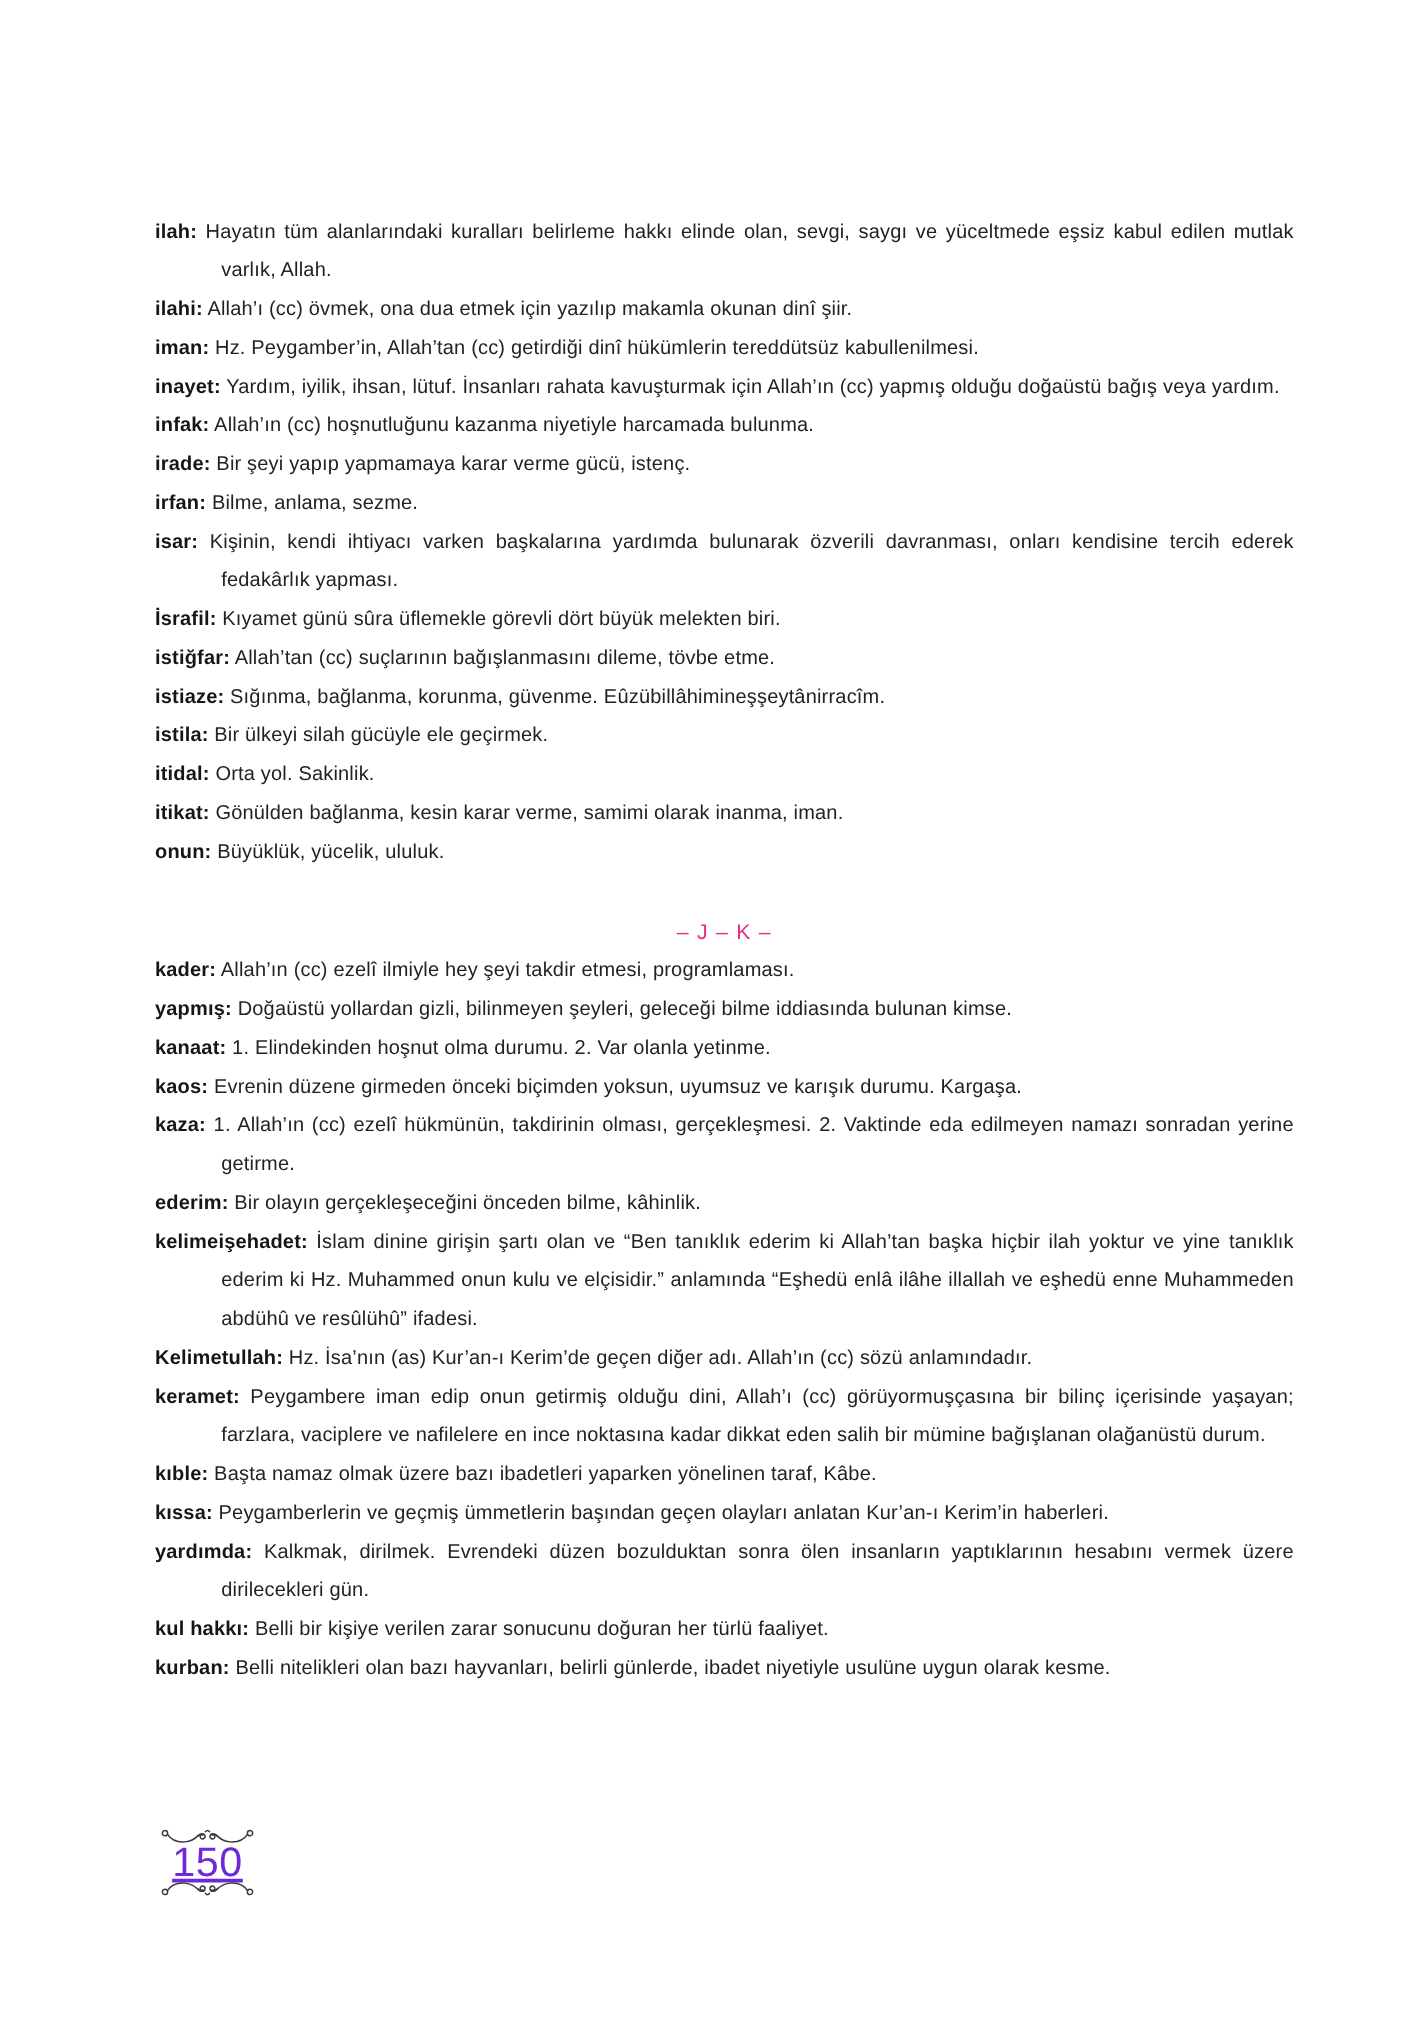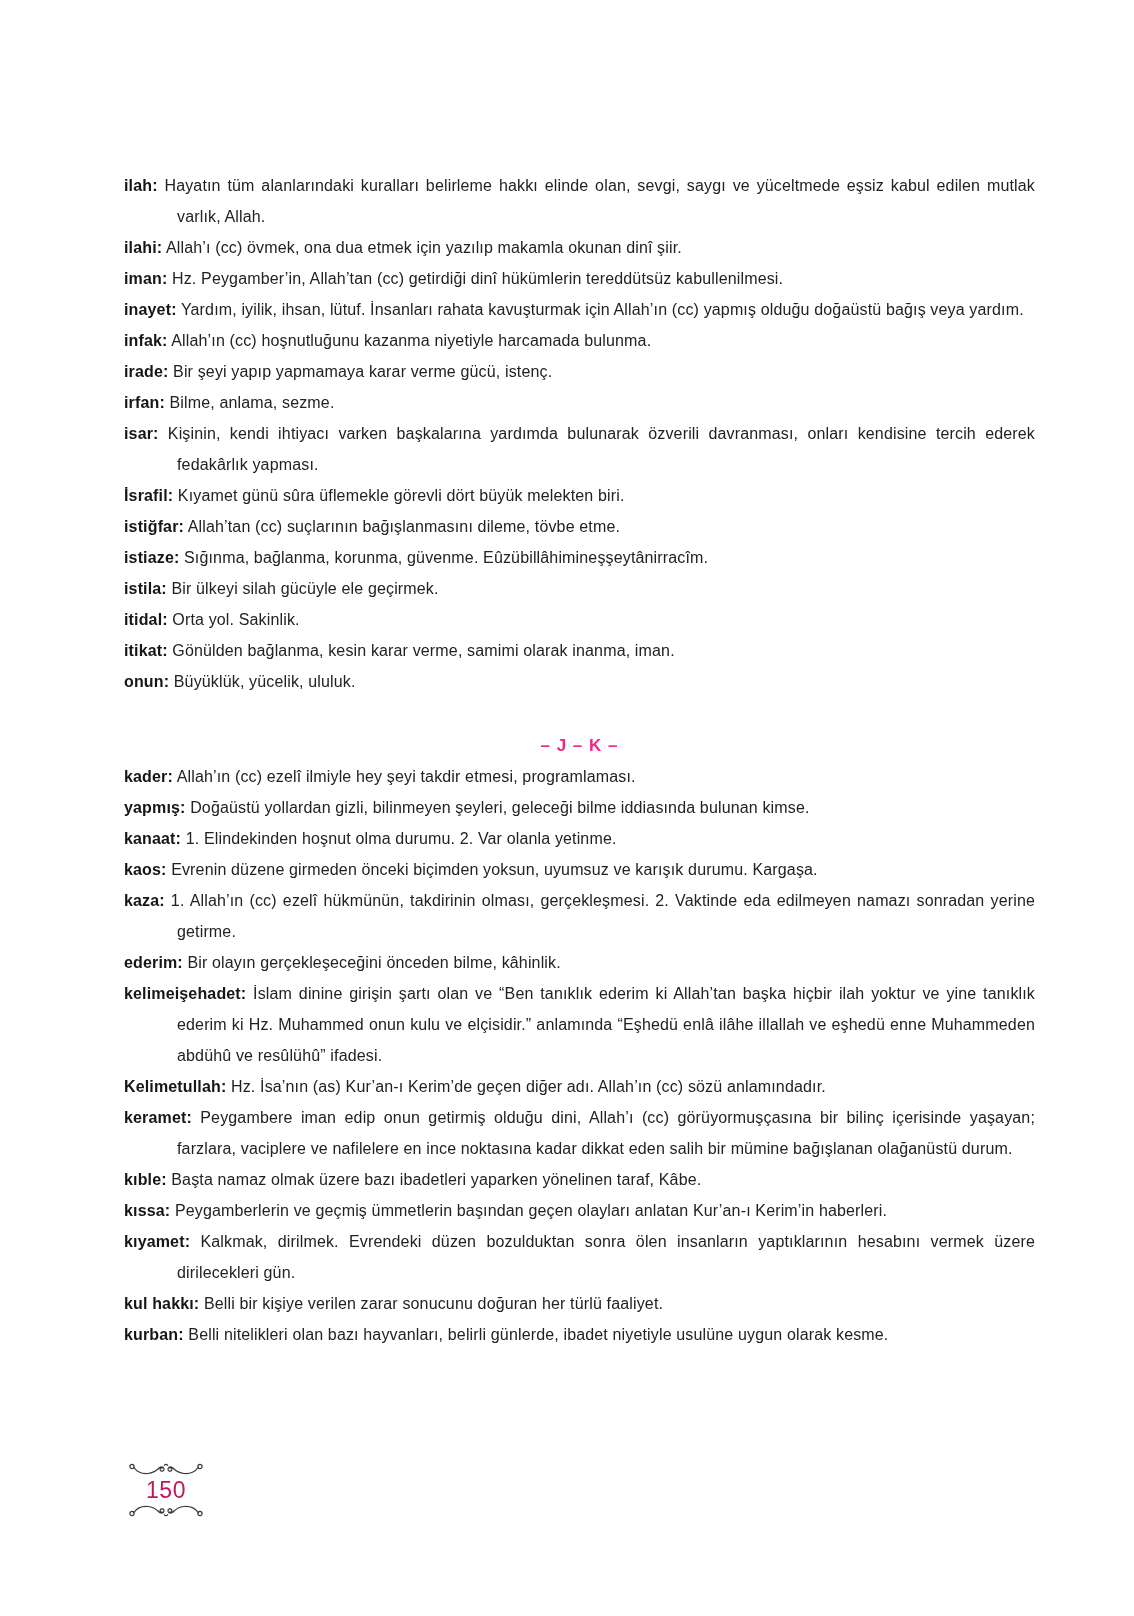--- a/index.html
+++ b/index.html
@@ -33,43 +33,44 @@
     text-align: justify;
   }
   .entry b {
     font-weight: bold;
     color: #161616;
   }
   .section-header {
     margin: 33px 0 0 0;
     font-size: 17px;
     line-height: 31px;
-    font-weight: bold;
+    font-weight: normal;
     text-align: center;
     letter-spacing: 1px;
   }
   .pagenum-box {
     position: absolute;
     left: 126px;
     top: 1462px;
     width: 80px;
     text-align: center;
   }
   .pagenum-box svg {
     display: block;
     margin: 0 auto;
   }
   .flourish-bottom {
     transform: scaleY(-1);
   }
   .pagenum {
-    font-size: 23px;
+    font-size: 33px;
     line-height: 26px;
-    color: #be185d;
+    color: #6d28d9;
     letter-spacing: 0.5px;
+    text-decoration: underline;
   }
 </style>
 </head>
 <body>
 
 <div class="page">
 
   <div class="content">
     <div>
         <p class="entry"><b>ilah:</b> Hayatın tüm alanlarındaki kuralları belirleme hakkı elinde olan, sevgi, saygı ve yüceltmede eşsiz kabul edilen mutlak varlık, Allah.</p>
@@ -96,21 +97,21 @@
         <p class="entry"><b>yapmış:</b> Doğaüstü yollardan gizli, bilinmeyen şeyleri, geleceği bilme iddiasında bulunan kimse.</p>
         <p class="entry"><b>kanaat:</b> 1. Elindekinden hoşnut olma durumu. 2. Var olanla yetinme.</p>
         <p class="entry"><b>kaos:</b> Evrenin düzene girmeden önceki biçimden yoksun, uyumsuz ve karışık durumu. Kargaşa.</p>
         <p class="entry"><b>kaza:</b> 1. Allah’ın (cc) ezelî hükmünün, takdirinin olması, gerçekleşmesi. 2. Vaktinde eda edilmeyen namazı sonradan yerine getirme.</p>
         <p class="entry"><b>ederim:</b> Bir olayın gerçekleşeceğini önceden bilme, kâhinlik.</p>
         <p class="entry"><b>kelimeişehadet:</b> İslam dinine girişin şartı olan ve “Ben tanıklık ederim ki Allah’tan başka hiçbir ilah yoktur ve yine tanıklık ederim ki Hz. Muhammed onun kulu ve elçisidir.” anlamında “Eşhedü enlâ ilâhe illallah ve eşhedü enne Muhammeden abdühû ve resûlühû” ifadesi.</p>
         <p class="entry"><b>Kelimetullah:</b> Hz. İsa’nın (as) Kur’an-ı Kerim’de geçen diğer adı. Allah’ın (cc) sözü anlamındadır.</p>
         <p class="entry"><b>keramet:</b> Peygambere iman edip onun getirmiş olduğu dini, Allah’ı (cc) görüyormuşçasına bir bilinç içerisinde yaşayan; farzlara, vaciplere ve nafilelere en ince noktasına kadar dikkat eden salih bir mümine bağışlanan olağanüstü durum.</p>
         <p class="entry"><b>kıble:</b> Başta namaz olmak üzere bazı ibadetleri yaparken yönelinen taraf, Kâbe.</p>
         <p class="entry"><b>kıssa:</b> Peygamberlerin ve geçmiş ümmetlerin başından geçen olayları anlatan Kur’an-ı Kerim’in haberleri.</p>
-        <p class="entry"><b>kıyamet:</b> Kalkmak, dirilmek. Evrendeki düzen bozulduktan sonra ölen insanların yaptıklarının hesabını vermek üzere dirilecekleri gün.</p>
+        <p class="entry"><b>yardımda:</b> Kalkmak, dirilmek. Evrendeki düzen bozulduktan sonra ölen insanların yaptıklarının hesabını vermek üzere dirilecekleri gün.</p>
         <p class="entry"><b>kul hakkı:</b> Belli bir kişiye verilen zarar sonucunu doğuran her türlü faaliyet.</p>
         <p class="entry"><b>kurban:</b> Belli nitelikleri olan bazı hayvanları, belirli günlerde, ibadet niyetiyle usulüne uygun olarak kesme.</p>
       </div>
   </div>
 
   <div class="pagenum-box">
     <svg class="flourish-top" width="76" height="15" viewBox="0 0 76 15">
       <g fill="none" stroke="#3a3a3a" stroke-width="1.2" stroke-linecap="round">
         <circle cx="4" cy="4.5" r="2.1"></circle>
         <path d="M6,5.5 C9,10 14,12 20,11.5 C25,11 28,9 30.5,6.5"></path>

